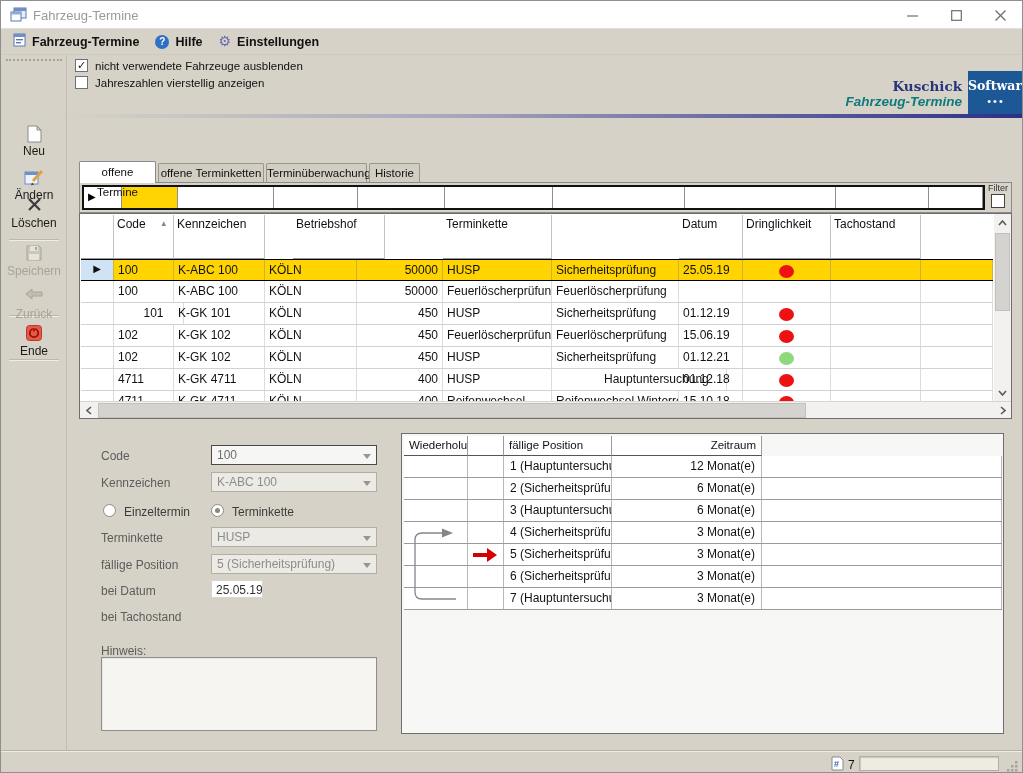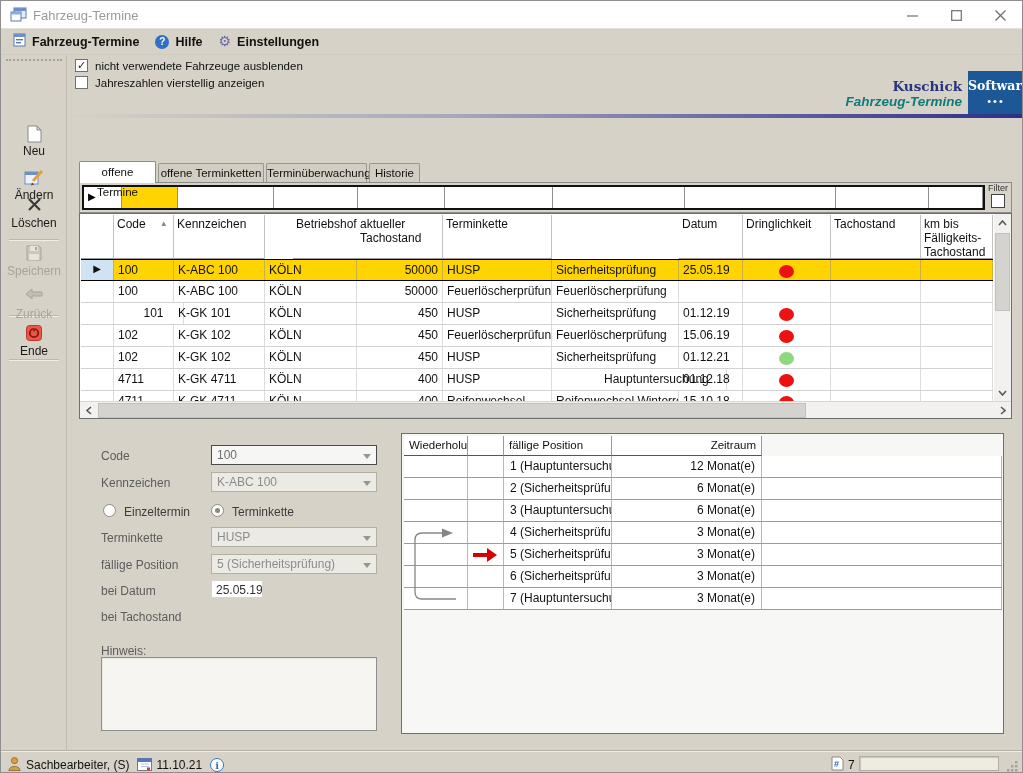--- a/index.html
+++ b/index.html
@@ -254,26 +254,24 @@
       </div>
     <div id="filter-label">Filter</div>
     <div id="filter-box"></div>
   </div>
 
   <div id="grid-panel">
     <div id="grid-header" style="position: absolute; left: 1px; top: 1px; width: 912px; height: 44px;">
         <div class="gh" style="left: 33px; width: 60px;"><span>Code</span><span class="sortup">▲</span></div>
         <div class="gh" style="left: 93px; width: 91px;"><span>Kennzeichen</span></div>
         <div class="gh" style="left: 184px; width: 92px; margin-left: 28px;"><span>Betriebshof</span></div>
-        <div class="gh" style="left: 276px; width: 86px;"><span>aktueller Tachostand</span></div>
         <div class="gh" style="left: 362px; width: 109px;"><span>Terminkette</span></div>
         <div class="gh" style="left: 598px; width: 64px;"><span>Datum</span></div>
         <div class="gh" style="left: 662px; width: 88px;"><span>Dringlichkeit</span></div>
         <div class="gh" style="left: 750px; width: 90px;"><span>Tachostand</span></div>
-        <div class="gh" style="left: 840px; width: 72px;"><span>km bis Fälligkeits-Tachostand</span></div>
         <div class="gh" style="left: 0px; width: 33px;"></div>
       </div>
     <div id="grid-rows" style="position: absolute; left: 1px; top: 45px; width: 912px; height: 142px; overflow: hidden;">
         <div class="grow sel" style="top: 0px;">
           <div class="gc c selcell" style="left: 0px; width: 33px; font-size: 10px;">▶</div>
           <div class="gc" style="left: 33px; width: 60px;">100</div>
           <div class="gc" style="left: 93px; width: 91px;">K-ABC 100</div>
           <div class="gc" style="left: 184px; width: 92px;">KÖLN</div>
           <div class="gc r" style="left: 276px; width: 86px;">50000</div>
           <div class="gc" style="left: 362px; width: 109px;">HUSP</div>
@@ -491,36 +489,20 @@
       <path d="M50,75 H16 Q9,75 9,68 V16 Q9,9 16,9 H36" fill="none" stroke="#868686" stroke-width="1.3"></path>
       <polygon points="36,4.5 47,9 36,13.5" fill="#868686"></polygon>
     </svg>
     <svg class="abs" style="left:70px;top:114px;" width="26" height="14">
       <rect x="1" y="5" width="14" height="4" fill="#d70000"></rect>
       <polygon points="15,0 25,7 15,14" fill="#d70000"></polygon>
     </svg>
   </div>
 
   <div id="statusbar">
-    <div class="sb-item" style="left:6px;">
-      <span><svg width="15" height="15">
-            <circle cx="7.5" cy="4.6" r="3.1" fill="#e09c42" stroke="#8a6420" stroke-width="0.8"></circle>
-            <path d="M1.8,14.5 a5.8,5 0 0 1 11.4,0 z" fill="#caa24e" stroke="#8a6420" stroke-width="0.8"></path>
-          </svg></span>
-      <span>Sachbearbeiter, (S)</span>
-      <span style="margin-left:4px;"><svg width="15" height="14">
-            <rect x="0.5" y="1.5" width="14" height="12" fill="#fff" stroke="#7a7a7a"></rect>
-            <rect x="0.5" y="1.5" width="14" height="3.5" fill="#4d77c8"></rect>
-            <line x1="4" y1="7" x2="12" y2="7" stroke="#b8c4e0"></line>
-            <line x1="4" y1="9.5" x2="12" y2="9.5" stroke="#b8c4e0"></line>
-            <rect x="10" y="10.5" width="3" height="2.5" fill="#d33"></rect>
-          </svg></span>
-      <span>11.10.21</span>
-      <span class="info-badge" style="margin-left:4px;">i</span>
-    </div>
     <div class="sb-item" style="left:830px;">
       <span><svg width="13" height="15">
             <path d="M1,1 h8 l3,3 v10 h-11 z" fill="#fff" stroke="#8a8a8a"></path>
             <text x="3" y="11" font-size="9" fill="#2f5fbf" font-weight="bold">#</text>
           </svg></span>
       <span>7</span>
     </div>
     <div id="count-bar"></div>
     <div id="resize-grip">
       <svg width="13" height="13">

